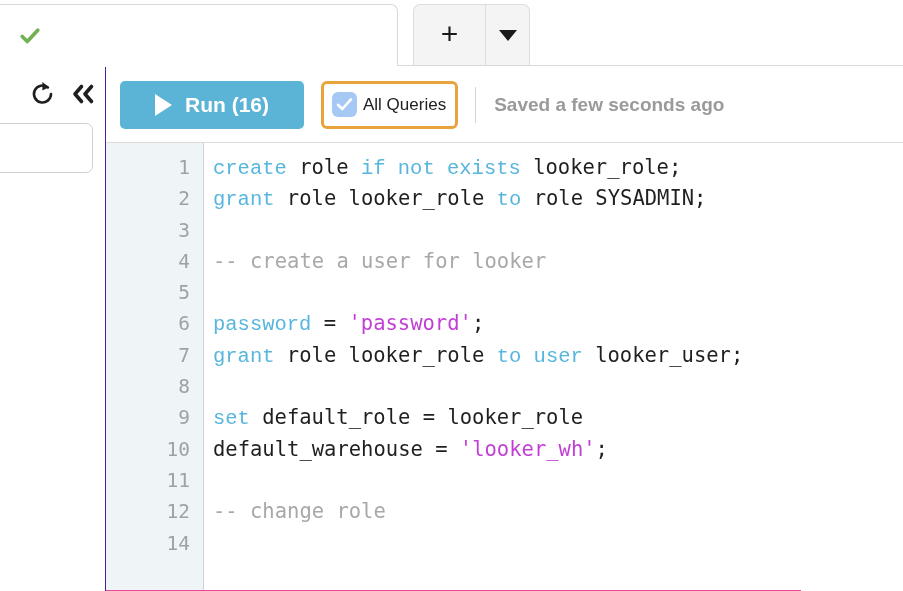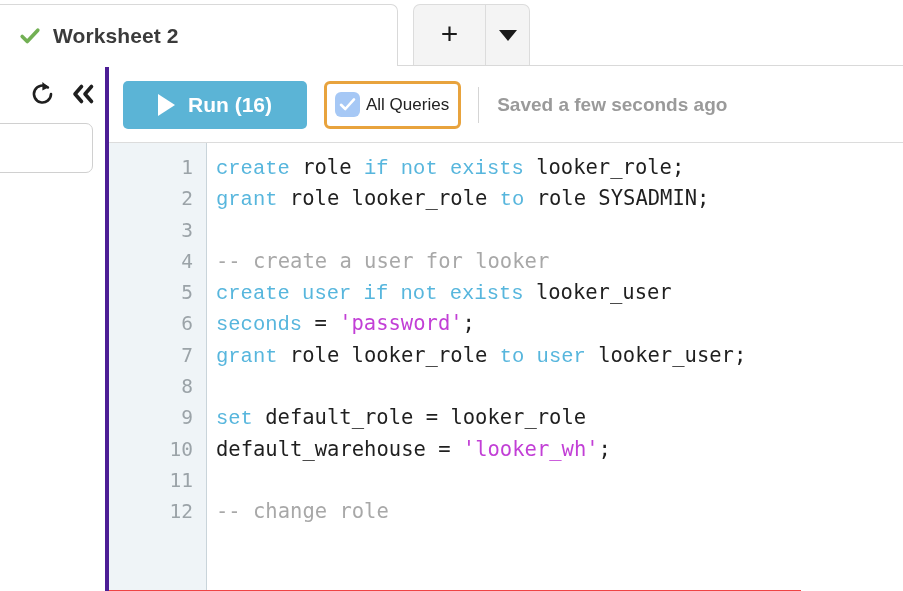--- a/index.html
+++ b/index.html
@@ -140,22 +140,22 @@
     box-sizing: border-box;
   }
 
   
   .editor-pane {
     position: absolute;
     left: 105px;
     top: 67px;
     width: 696px;
     height: 524px;
-    background: #ef4444;
-    border-left: 4px solid #4c1d95;
+    background: #ec4899;
+    border-left: 1px solid #4c1d95;
     box-sizing: border-box;
   }
 
   .toolbar {
     position: absolute;
     left: 0; top: 0;
     width: 797px;
     height: 76px;
     background: #ffffff;
     border-bottom: 1px solid #dcdcdc;
@@ -292,21 +292,20 @@
 <body>
 
 <div class="app">
 
   <div class="tabbar">
 
     <div class="tab-worksheet">
       <svg class="tab-check" viewBox="0 0 24 24">
         <path d="M3.5 12.6 L9 18 L20.5 5.6" fill="none" stroke="#72b054" stroke-width="4" stroke-linecap="round" stroke-linejoin="round"></path>
       </svg>
-      <span class="tab-title">Worksheet 2</span>
     </div>
 
     <div class="tab-actions">
       <div class="tab-newbtn">
         <span class="plus-glyph">+</span>
       </div>
       <div class="tab-menubtn">
         <span class="caret-glyph"></span>
       </div>
     </div>
@@ -350,27 +349,27 @@
       <div class="saved-text">Saved a few seconds ago</div>
     </div>
 
     <div class="code-area">
       <div class="gutter"></div>
       <div class="code-lines" id="code-lines">
           <div class="code-row"><span class="ln">1</span><span class="lc"><span class="tk-kw">create</span><span class="tk-pl"> role </span><span class="tk-kw">if not exists</span><span class="tk-pl"> looker_role;</span></span></div>
           <div class="code-row"><span class="ln">2</span><span class="lc"><span class="tk-kw">grant</span><span class="tk-pl"> role looker_role </span><span class="tk-kw">to</span><span class="tk-pl"> role SYSADMIN;</span></span></div>
           <div class="code-row"><span class="ln">3</span><span class="lc"></span></div>
           <div class="code-row"><span class="ln">4</span><span class="lc"><span class="tk-cm">-- create a user for looker</span></span></div>
-          <div class="code-row"><span class="ln">5</span><span class="lc"><span class="tk-kw">create user if not exists</span><span class="tk-pl"> looker_user</span></span></div>
-          <div class="code-row"><span class="ln">6</span><span class="lc"><span class="tk-kw">seconds</span><span class="tk-pl"> = </span><span class="tk-str">'password'</span><span class="tk-pl">;</span></span></div>
+          <div class="code-row"><span class="ln">5</span></div>
+          <div class="code-row"><span class="ln">6</span><span class="lc"><span class="tk-kw">password</span><span class="tk-pl"> = </span><span class="tk-str">'password'</span><span class="tk-pl">;</span></span></div>
           <div class="code-row"><span class="ln">7</span><span class="lc"><span class="tk-kw">grant</span><span class="tk-pl"> role looker_role </span><span class="tk-kw">to user</span><span class="tk-pl"> looker_user;</span></span></div>
           <div class="code-row"><span class="ln">8</span></div>
           <div class="code-row"><span class="ln">9</span><span class="lc"><span class="tk-kw">set</span><span class="tk-pl"> default_role = looker_role</span></span></div>
           <div class="code-row"><span class="ln">10</span><span class="lc"><span class="tk-pl">default_warehouse = </span><span class="tk-str">'looker_wh'</span><span class="tk-pl">;</span></span></div>
           <div class="code-row"><span class="ln">11</span><span class="lc"></span></div>
           <div class="code-row"><span class="ln">12</span><span class="lc"><span class="tk-cm">-- change role</span></span></div>
-          <div class="code-row"><span class="lc"></span></div>
+          <div class="code-row"><span class="ln">14</span><span class="lc"></span></div>
         </div>
     </div>
 
   </div>
 
 </div>
 
 </body></html>

